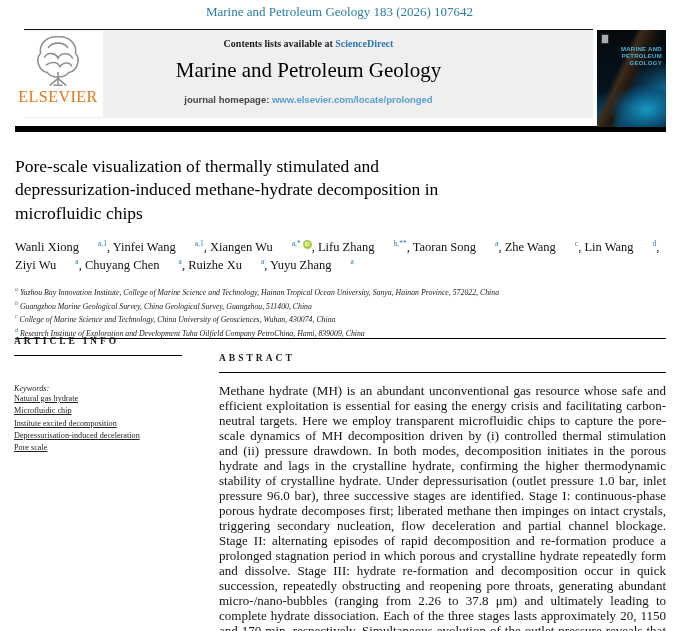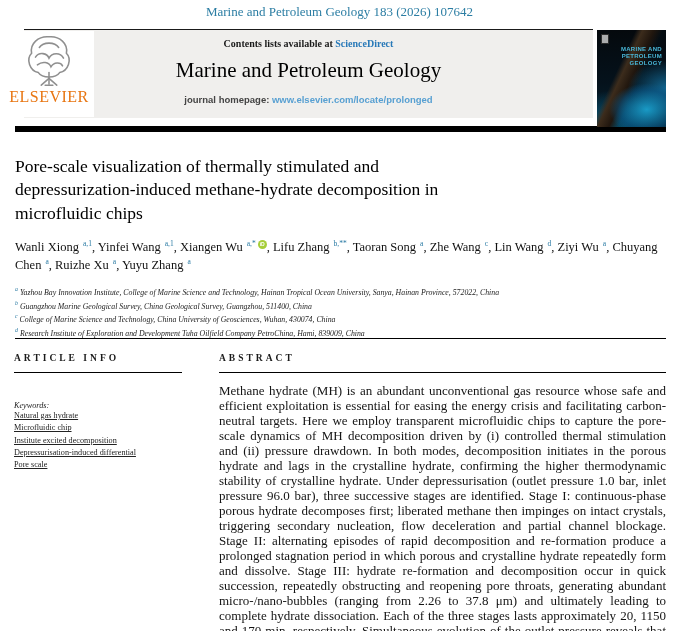--- a/index.html
+++ b/index.html
@@ -15,54 +15,54 @@
 
   
   .band{top:29px;left:24px;width:569px;height:88px;background:#f0efed;border-top:1.5px solid #1a1a1a;}
   .band-content{width:100%;text-align:center;}
   .contents-line{margin-top:8px;font-size:10px;font-weight:bold;color:#1a1a1a;}
   .link-sd{color:#2879b8;font-weight:bold;}
   .journal-title{margin-top:9px;font-size:21px;color:#000;}
   .homepage-line{margin-top:11px;font-size:9.5px;font-family:"Liberation Sans",sans-serif;font-weight:bold;color:#444;}
   .link-url{color:#58a0d2;font-weight:bold;}
 
-  .logo-box{top:31px;left:4px;width:90px;height:86px;background:#ffffff;text-align:center;}
+  .logo-box{top:31px;left:13px;width:90px;height:86px;background:#ffffff;text-align:center;}
   .logo-box svg{display:block;margin:1px auto 0 auto;}
   .elsevier-text{font-size:16px;letter-spacing:.5px;color:#e87511;line-height:14px;}
 
   .cover{top:30px;left:597px;width:69px;height:97px;z-index:3;overflow:hidden;
     background:
       radial-gradient(50px 35px at 72% 82%, rgba(26,160,205,.95), rgba(10,90,140,.55) 55%, rgba(0,0,0,0) 75%),
       radial-gradient(55px 40px at 100% 60%, rgba(20,120,170,.8), rgba(0,0,0,0) 70%),
       linear-gradient(115deg, rgba(0,0,0,0) 34%, #3c2c1c 40%, #20160e 50%, rgba(5,25,35,.2) 58%, rgba(0,0,0,0) 64%),
       radial-gradient(60px 45px at 20% 95%, rgba(10,110,150,.75), rgba(0,0,0,0) 70%),
       linear-gradient(#05090d, #05121c 55%, #062433 100%);
   }
   .cover-title{position:absolute;top:16px;right:4px;text-align:right;color:#49b7d8;
     font-family:"Liberation Sans",sans-serif;font-size:6px;line-height:7px;letter-spacing:.3px;font-weight:bold;}
   .cover-logo{position:absolute;top:4px;left:4px;width:8px;height:10px;background:#c9c9c9;opacity:.85;
     box-shadow:0 0 0 1px #333 inset;}
   .thick-bar{top:126px;left:15px;width:651px;height:5.5px;background:#000;z-index:1;}
 
   
   .title{top:155px;left:15px;width:475px;font-size:17.5px;line-height:1.33;color:#000;}
   .authors{top:239px;left:15px;width:656px;font-size:12.5px;line-height:1.42;color:#111;}
-  .sup{color:#2879a3;font-size:7.5px;margin-left:4px;}
+  .sup{color:#2879a3;font-size:7.5px;margin-left:19px;}
   .orcid{display:inline-block;width:9px;height:9px;border-radius:50%;background:#a6ce39;color:#fff;
     font-family:"Liberation Sans",sans-serif;font-size:5px;line-height:9px;text-align:center;
     vertical-align:super;margin-left:2px;font-weight:bold;}
   .affiliations{top:285px;left:15px;width:640px;font-size:7.8px;line-height:1.55;font-style:italic;color:#222;}
   .aff sup{color:#2879a3;font-size:5.8px;margin-right:2px;}
 
   .rule-full{top:338px;left:15px;width:651px;height:1.2px;background:#000;}
 
   
   .col-head{font-size:9.5px;font-weight:bold;letter-spacing:3px;color:#1a1a1a;}
   .head-rule{height:1.1px;background:#000;margin-top:9px;}
-  .info-col{top:353px;left:14px;width:182px;}
+  .info-col{top:336px;left:14px;width:182px;}
   .info-col .head-rule{width:168px;}
   .kw-label{font-style:italic;font-size:8.2px;margin-top:28px;color:#222;}
   .kw{font-size:8.2px;line-height:1.5;color:#222;text-decoration:underline;}
   .abs-col{top:353px;left:219px;width:447px;}
   .abs-col .head-rule{width:447px;}
   .abs-text{margin-top:10px;font-size:13px;line-height:15px;text-align:justify;color:#141414;font-family:Liberation Serif, serif;}
 </style>
 </head>
 <body>
 
@@ -120,21 +120,21 @@
 <div class="abs rule-full"></div>
 
 <div class="abs info-col">
   <div class="col-head">ARTICLE INFO</div>
   <div class="head-rule"></div>
   <div class="kw-label">Keywords:</div>
   <div>
       <div class="kw">Natural gas hydrate</div>
       <div class="kw">Microfluidic chip</div>
       <div class="kw">Institute excited decomposition</div>
-      <div class="kw">Depressurisation-induced differential</div>
+      <div class="kw">Depressurisation-induced deceleration</div>
       <div class="kw">Pore scale</div>
     </div>
 </div>
 
 <div class="abs abs-col">
   <div class="col-head">ABSTRACT</div>
   <div class="head-rule"></div>
   <div class="abs-text">Methane hydrate (MH) is an abundant unconventional gas resource whose safe and efficient exploitation is essential for easing the energy crisis and facilitating carbon-neutral targets. Here we employ transparent microfluidic chips to capture the pore-scale dynamics of MH decomposition driven by (i) controlled thermal stimulation and (ii) pressure drawdown. In both modes, decomposition initiates in the porous hydrate and lags in the crystalline hydrate, confirming the higher thermodynamic stability of crystalline hydrate. Under depressurisation (outlet pressure 1.0 bar, inlet pressure 96.0 bar), three successive stages are identified. Stage I: continuous-phase porous hydrate decomposes first; liberated methane then impinges on intact crystals, triggering secondary nucleation, flow deceleration and partial channel blockage. Stage II: alternating episodes of rapid decomposition and re-formation produce a prolonged stagnation period in which porous and crystalline hydrate repeatedly form and dissolve. Stage III: hydrate re-formation and decomposition occur in quick succession, repeatedly obstructing and reopening pore throats, generating abundant micro-/nano-bubbles (ranging from 2.26 to 37.8 μm) and ultimately leading to complete hydrate dissociation. Each of the three stages lasts approximately 20, 1150 and 170 min, respectively. Simultaneous evolution of the outlet pressure reveals that the pore-pressure field evolves in concert with the process of hydrate decomposition. During Stages I–II, the decomposition front remains near the outlet, connectivity is poor, and newly formed hydrate sustains a high differential pressure. Once the front advances toward the inlet (Stage III), connectivity improves rapidly; vigorous gas–liquid flow and cyclic hydrate conversion induce a step-wise pressure decline until full decomposition is achieved. This work presents the first direct, time-resolved visualization of MH breakdown at the pore scale, elucidating the interplay of thermal, hydraulic and phase-change processes governing gas production. These insights provide a quantitative framework for optimising temperature–pressure protocols in field-scale MH exploitation.</div>
 </div>
 

